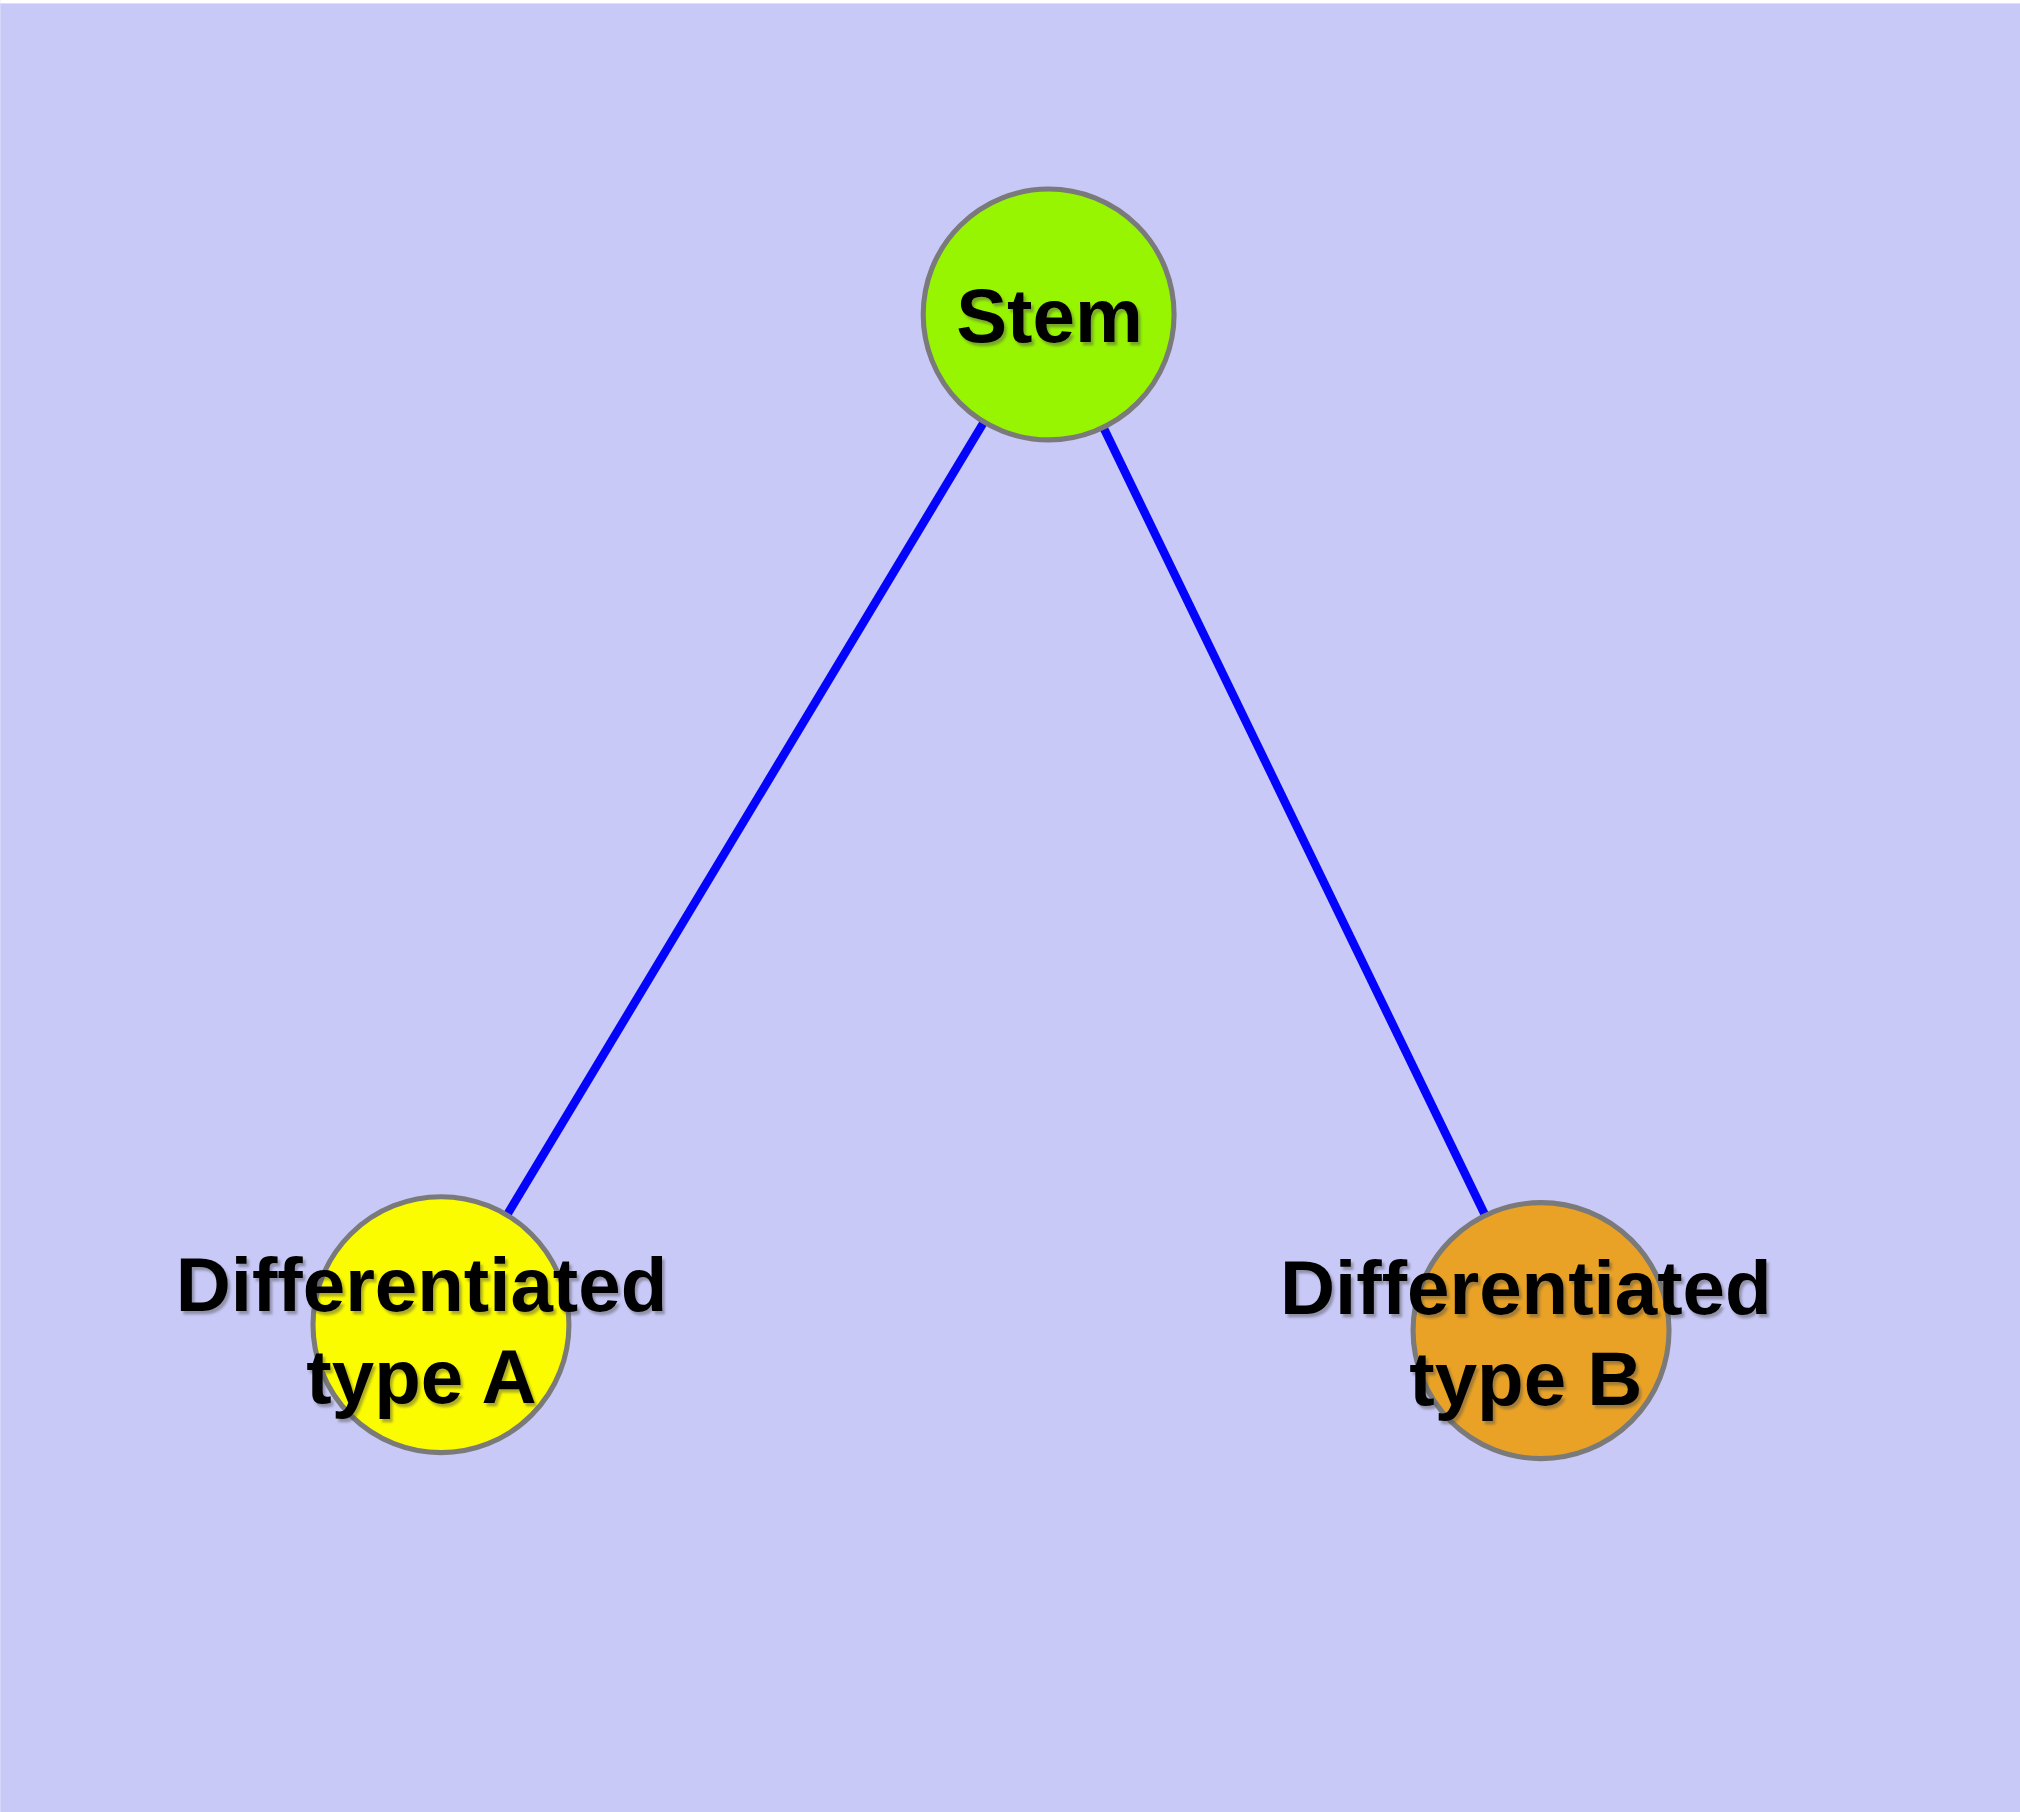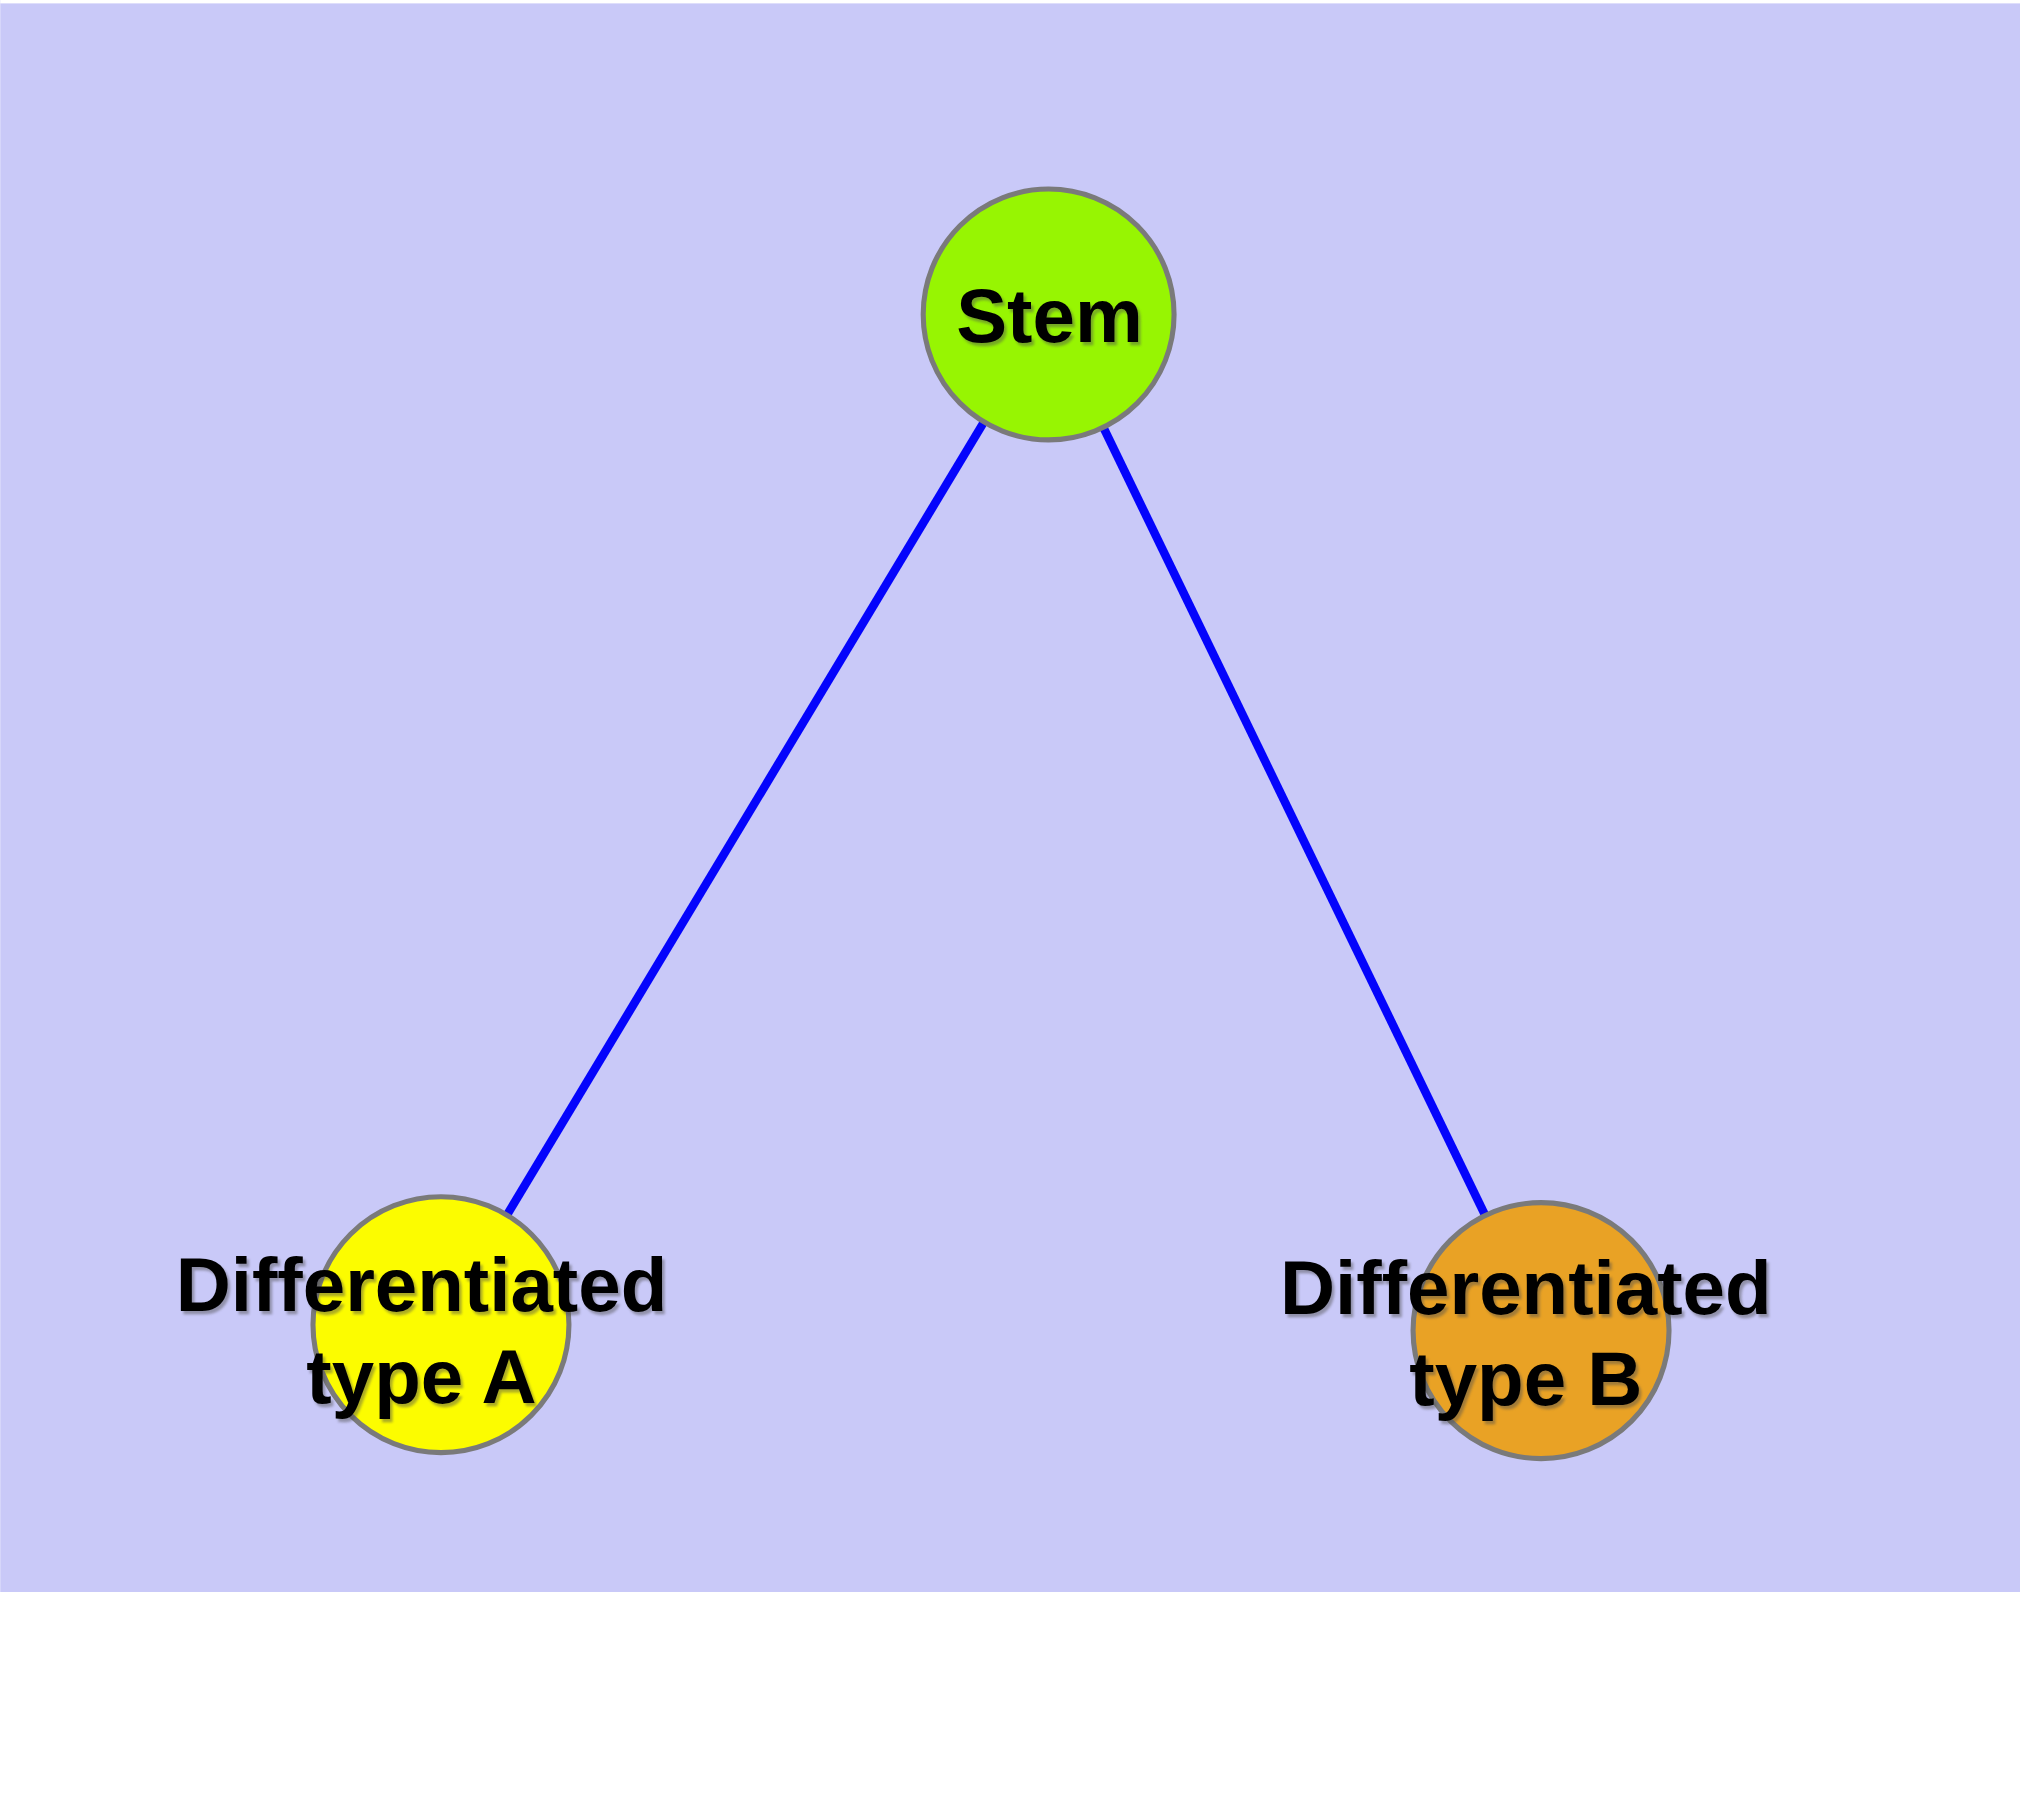--- a/index.html
+++ b/index.html
@@ -3,21 +3,21 @@
 <meta charset="utf-8">
 <style>
   html, body {
     margin: 0;
     padding: 0;
     background: #ffffff;
   }
   .stage {
     position: relative;
     width: 2021px;
-    height: 1592px;
+    height: 1812px;
     overflow: hidden;
   }
   svg.diagram {
     display: block;
     width: 2021px;
     height: 1812px;
   }
   .node-circle {
     stroke-width: 6px;
   }

